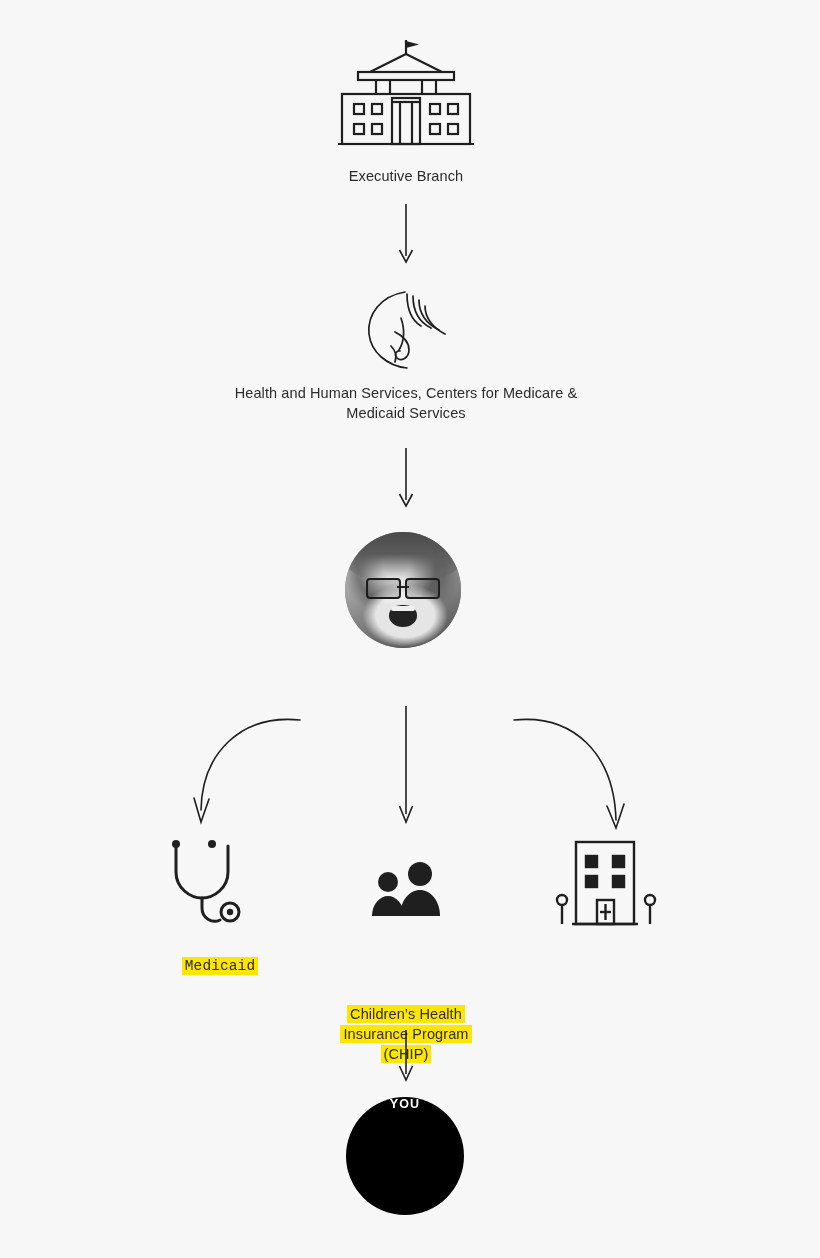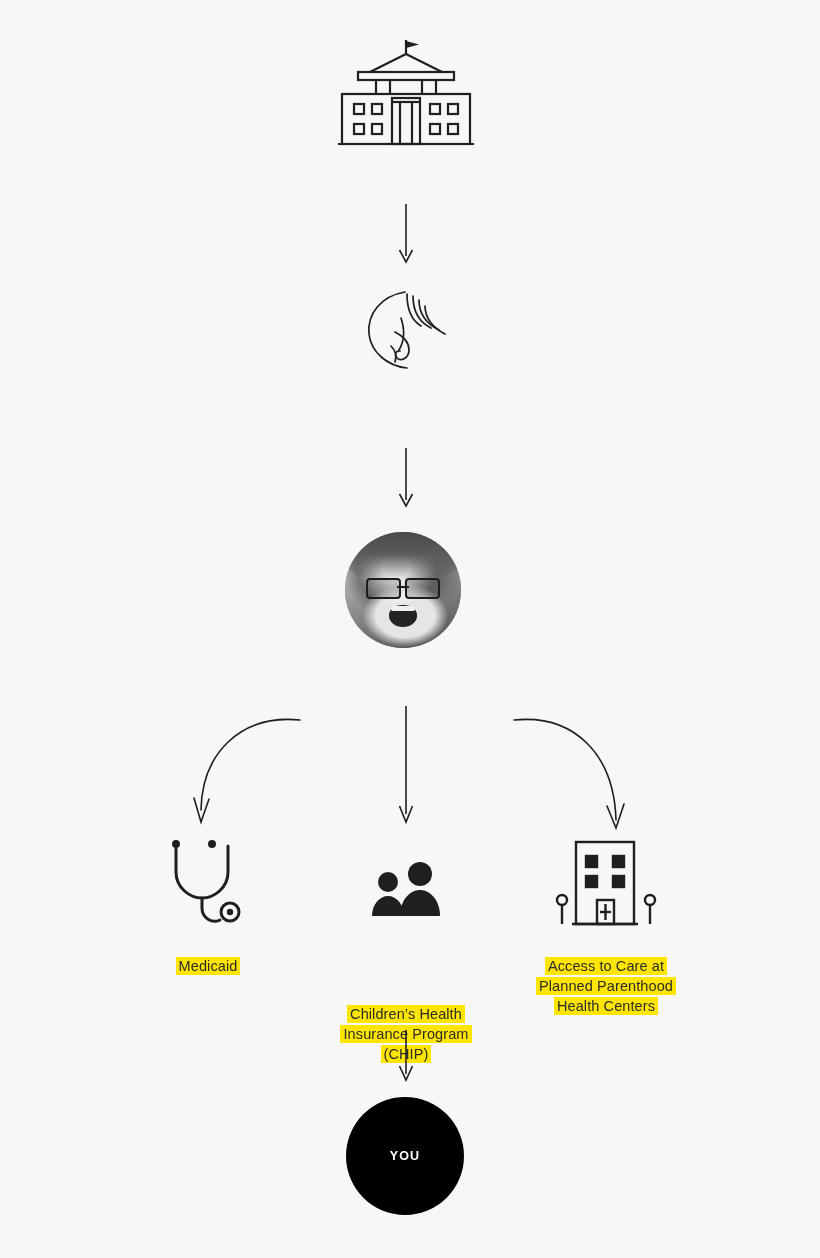--- a/index.html
+++ b/index.html
@@ -105,34 +105,33 @@
     width: 20%; height: 4.5%;
     background: #efefef; border-radius: 2px;
   }
   #she-label { left: 256px; top: 670px; width: 300px; }
 
   
   #stetho-icon { position: absolute; left: 150px; top: 838px; }
   #people-icon { position: absolute; left: 368px; top: 862px; }
   #clinic-icon { position: absolute; left: 552px; top: 838px; }
 
-  #medicaid-label  { left: 128px; top: 956px; width: 160px; }
+  #medicaid-label  { left: 140px; top: 956px; width: 160px; font-family: Liberation Mono, monospace; }
   #chip-label      { left: 326px; top: 956px; width: 160px; margin-top: 48px; }
   #ppfa-label      { left: 526px; top: 956px; width: 160px; }
 
   
   #you-bubble {
     position: absolute;
     left: 346px; top: 1097px;
     width: 118px; height: 118px;
     border-radius: 50%;
     background: #000000;
     color: #ffffff;
     display: flex;
-    align-items: center;
     justify-content: center;
   }
   #you-bubble span {
     font-size: 12.5px;
     font-weight: bold;
     letter-spacing: 1.2px;
   }
 </style>
 </head>
 <body>
@@ -168,40 +167,42 @@
       <rect x="42" y="66" width="10" height="10"></rect>
       <rect x="24" y="86" width="10" height="10"></rect>
       <rect x="42" y="86" width="10" height="10"></rect>
 
       <rect x="100" y="66" width="10" height="10"></rect>
       <rect x="118" y="66" width="10" height="10"></rect>
       <rect x="100" y="86" width="10" height="10"></rect>
       <rect x="118" y="86" width="10" height="10"></rect>
     </svg>
   </div>
+  <div class="node caption" id="exec-label">Executive Branch</div>
 
   <div class="arrow-v" style="left:396px; top:204px;">
     <svg width="20" height="62" viewBox="0 0 20 62" fill="none" stroke="#1f1f1f" stroke-width="1.6">
       <line x1="10" y1="0" x2="10" y2="52"></line>
       <path d="M3.5 46 L10 58 L16.5 46" fill="none"></path>
     </svg>
   </div>
 
   <div id="hhs-icon">
     <svg width="90" height="84" viewBox="0 0 90 84" fill="none" stroke="#1f1f1f" stroke-width="1.7" stroke-linecap="round">
       <path d="M44 4 C20 8 6 26 8 46 C10 64 26 78 46 80"></path>
       <path d="M46 6 C46 22 50 32 60 38"></path>
       <path d="M52 8 C52 24 58 34 70 40"></path>
       <path d="M58 12 C58 26 66 36 78 42"></path>
       <path d="M64 18 C64 30 72 40 84 46"></path>
       <path d="M40 30 C44 42 44 52 38 62"></path>
       <path d="M34 44 C42 48 48 54 48 62 C48 70 40 74 36 70 C33 67 35 62 39 63"></path>
       <path d="M30 58 C34 62 36 68 34 74"></path>
     </svg>
   </div>
+  <div class="node caption" id="hhs-label">Health and Human Services, Centers for Medicare &amp; Medicaid Services</div>
 
   <div class="arrow-v" style="left:396px; top:448px;">
     <svg width="20" height="62" viewBox="0 0 20 62" fill="none" stroke="#1f1f1f" stroke-width="1.6">
       <line x1="10" y1="0" x2="10" y2="52"></line>
       <path d="M3.5 46 L10 58 L16.5 46" fill="none"></path>
     </svg>
   </div>
 
   <div id="portrait">
     <div class="p-inner"></div>
@@ -273,23 +274,20 @@
       <rect x="45" y="62" width="17" height="24"></rect>
       <line x1="53.5" y1="66" x2="53.5" y2="82"></line>
       <line x1="48" y1="74" x2="59" y2="74"></line>
 
       <circle cx="10" cy="62" r="5"></circle>
       <line x1="10" y1="67" x2="10" y2="86"></line>
       <circle cx="98" cy="62" r="5"></circle>
       <line x1="98" y1="67" x2="98" y2="86"></line>
     </svg>
   </div>
-  <div class="node caption" id="ppfa-label">
-    <span class="hl">Access to Care at Planned Parenthood Health Centers</span>
-  </div>
 
   <div class="arrow-v" style="left:396px; top:1030px;">
     <svg width="20" height="54" viewBox="0 0 20 54" fill="none" stroke="#1f1f1f" stroke-width="1.6">
       <line x1="10" y1="0" x2="10" y2="44"></line>
       <path d="M3.5 36 L10 50 L16.5 36" fill="none"></path>
     </svg>
   </div>
 
   <div id="you-bubble">
     <span>YOU</span>

